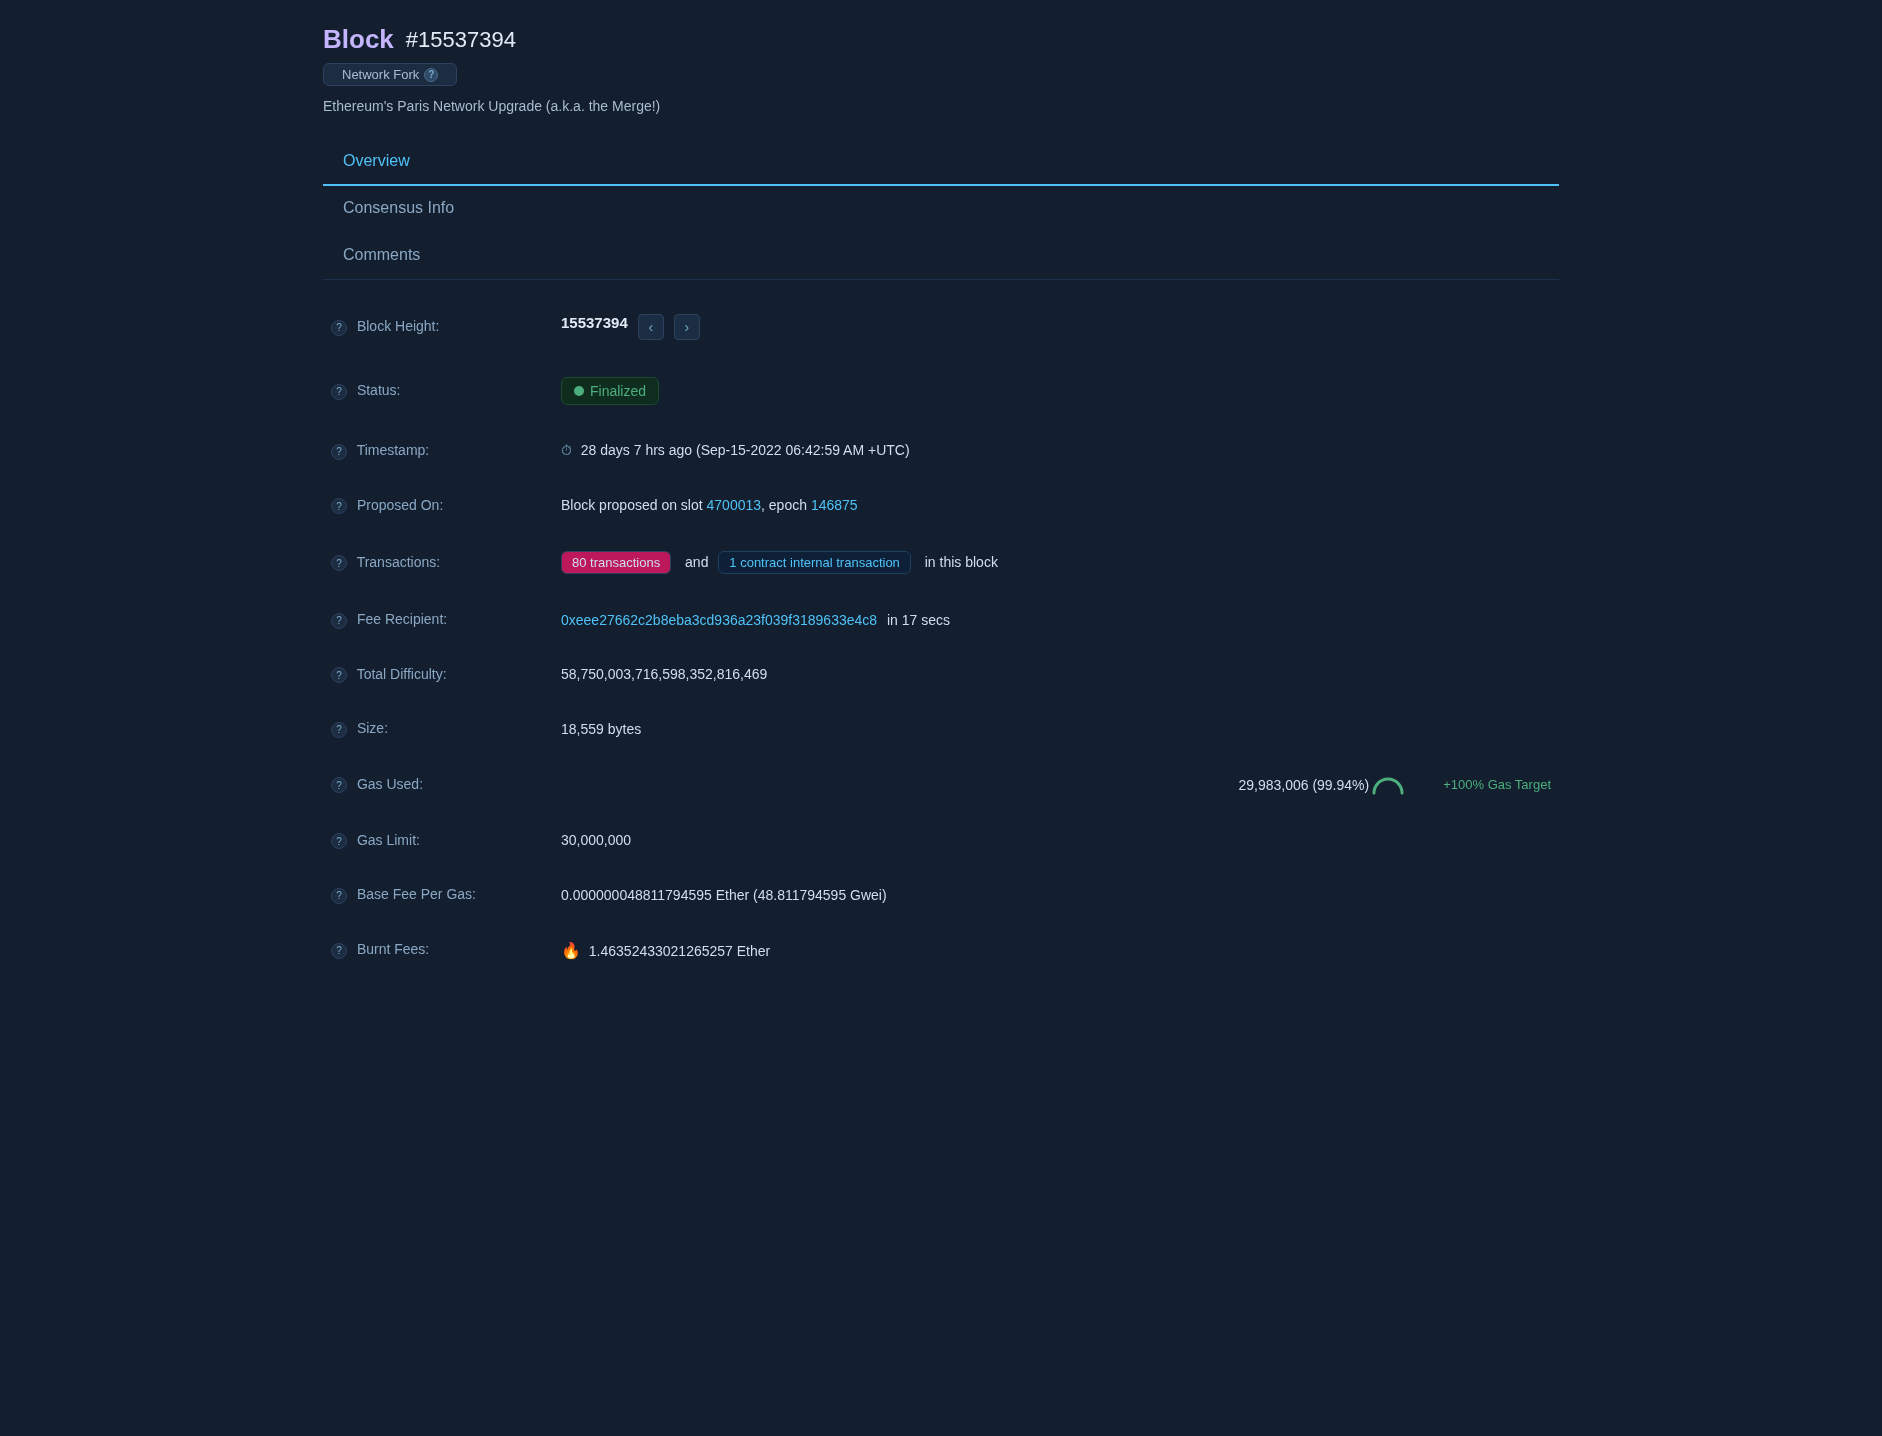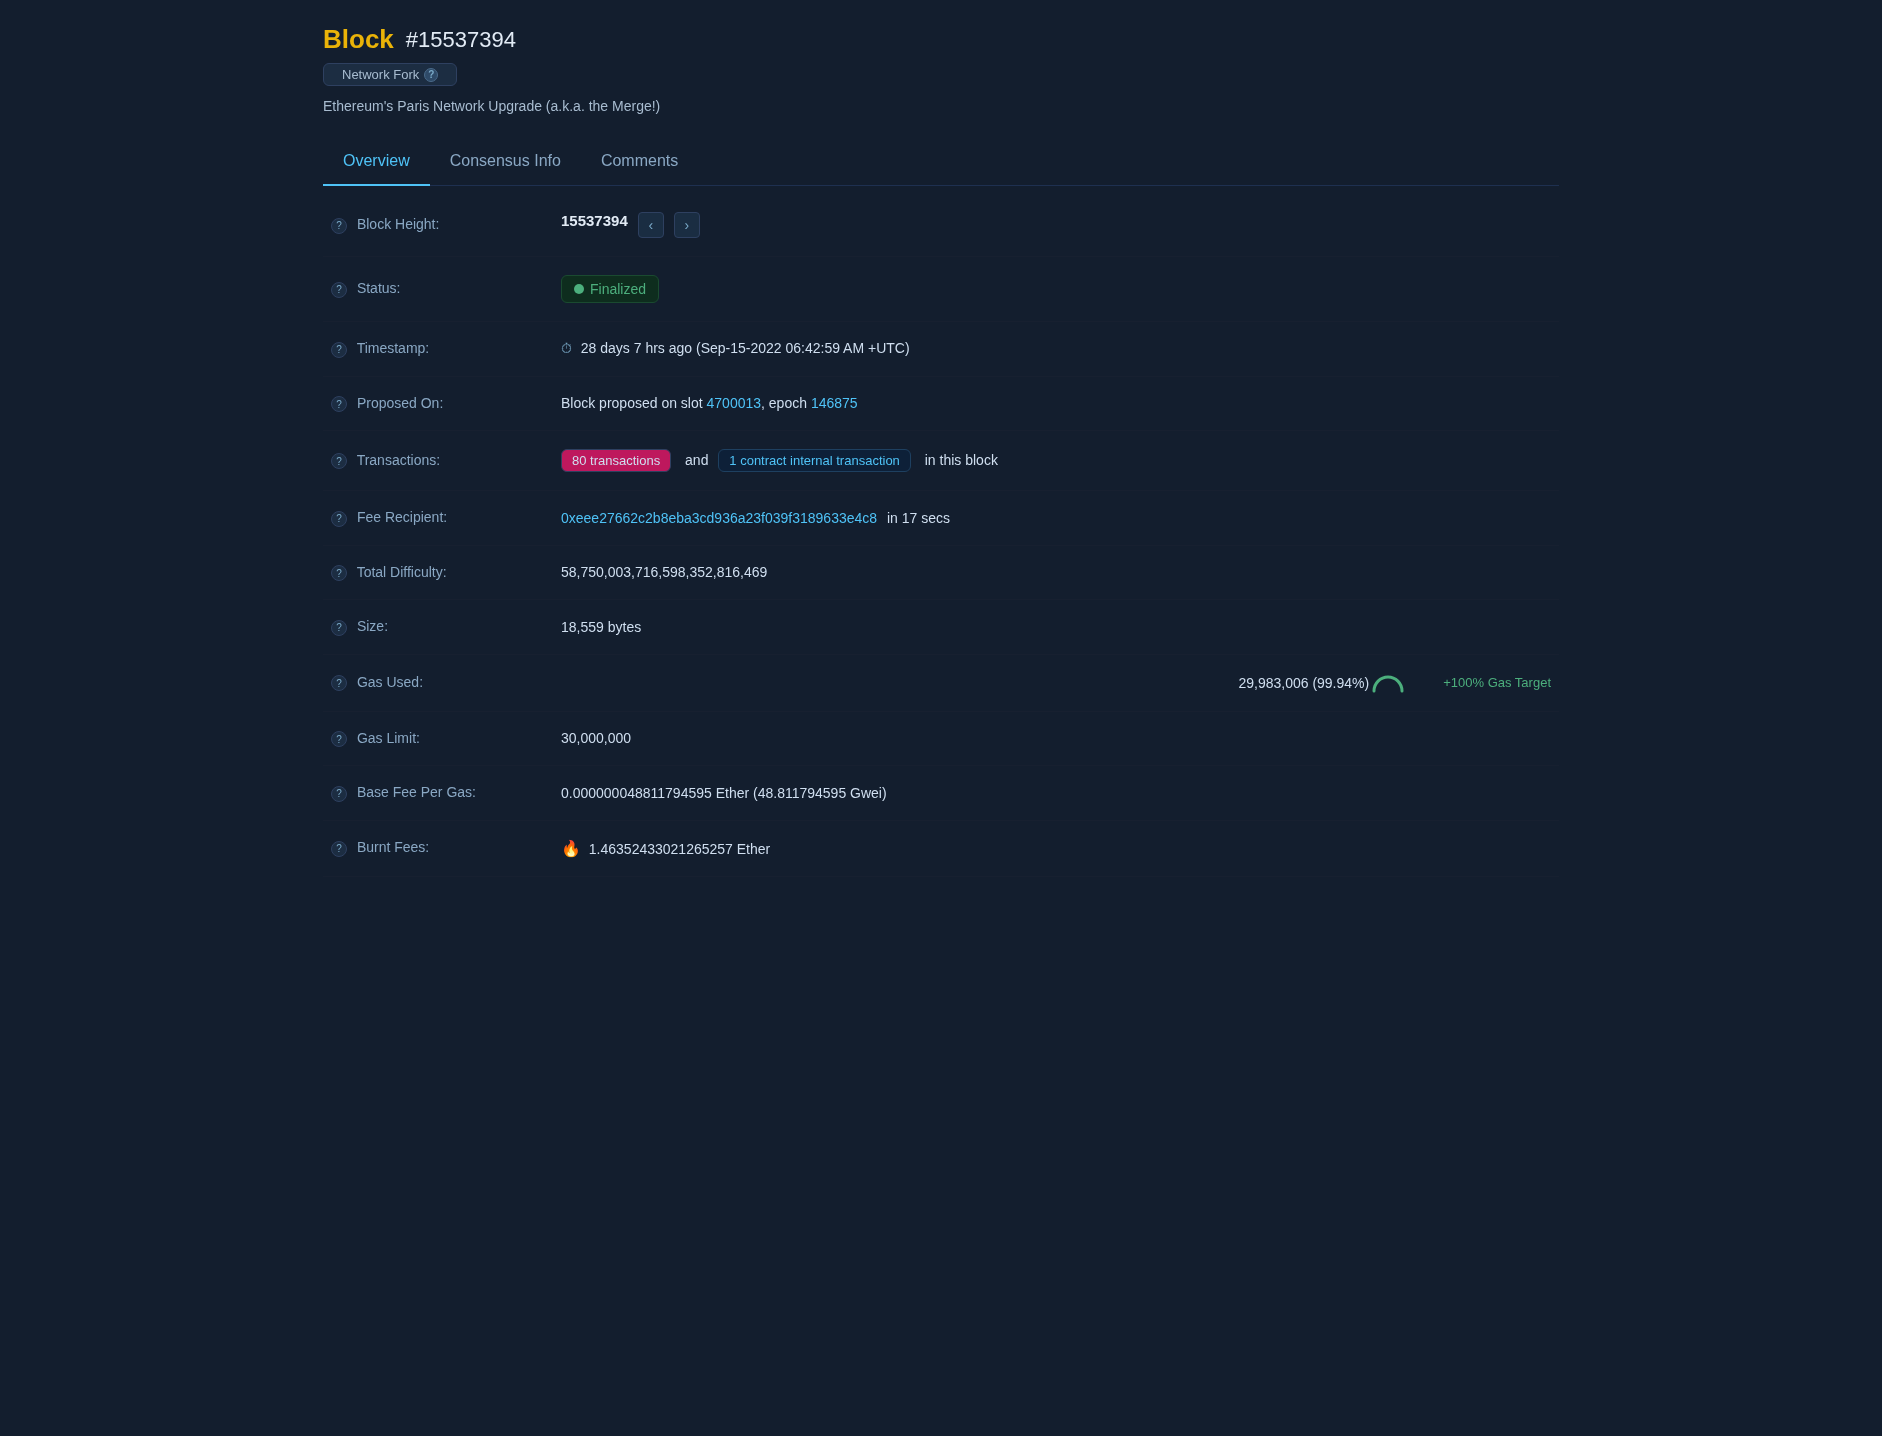--- a/index.html
+++ b/index.html
@@ -22,21 +22,21 @@
       margin-bottom: 24px;
     }
     .page-title-row {
       display: flex;
       align-items: center;
       gap: 12px;
     }
     .page-title {
       font-size: 26px;
       font-weight: 700;
-      color: #eab308;
+      color: #c4b5fd;
     }
     .block-number {
       font-size: 22px;
       font-weight: 400;
       color: #e2ebf5;
     }
     .badge-network-fork {
       display: inline-flex;
       align-items: center;
       gap: 5px;
@@ -64,21 +64,22 @@
     }
     .network-upgrade-note {
       font-size: 14px;
       color: #a8bcd0;
       margin-top: 4px;
     }
     .tabs {
       display: flex;
       gap: 0;
       border-bottom: 1px solid #1e3050;
-      margin-bottom: 8px;
+      margin-bottom: 16px;
+      flex-direction: column;
     }
     .tab {
       padding: 14px 20px;
       font-size: 16px;
       cursor: pointer;
       color: #8aa8c4;
       border-bottom: 2px solid transparent;
       margin-bottom: -1px;
     }
     .tab.active {

